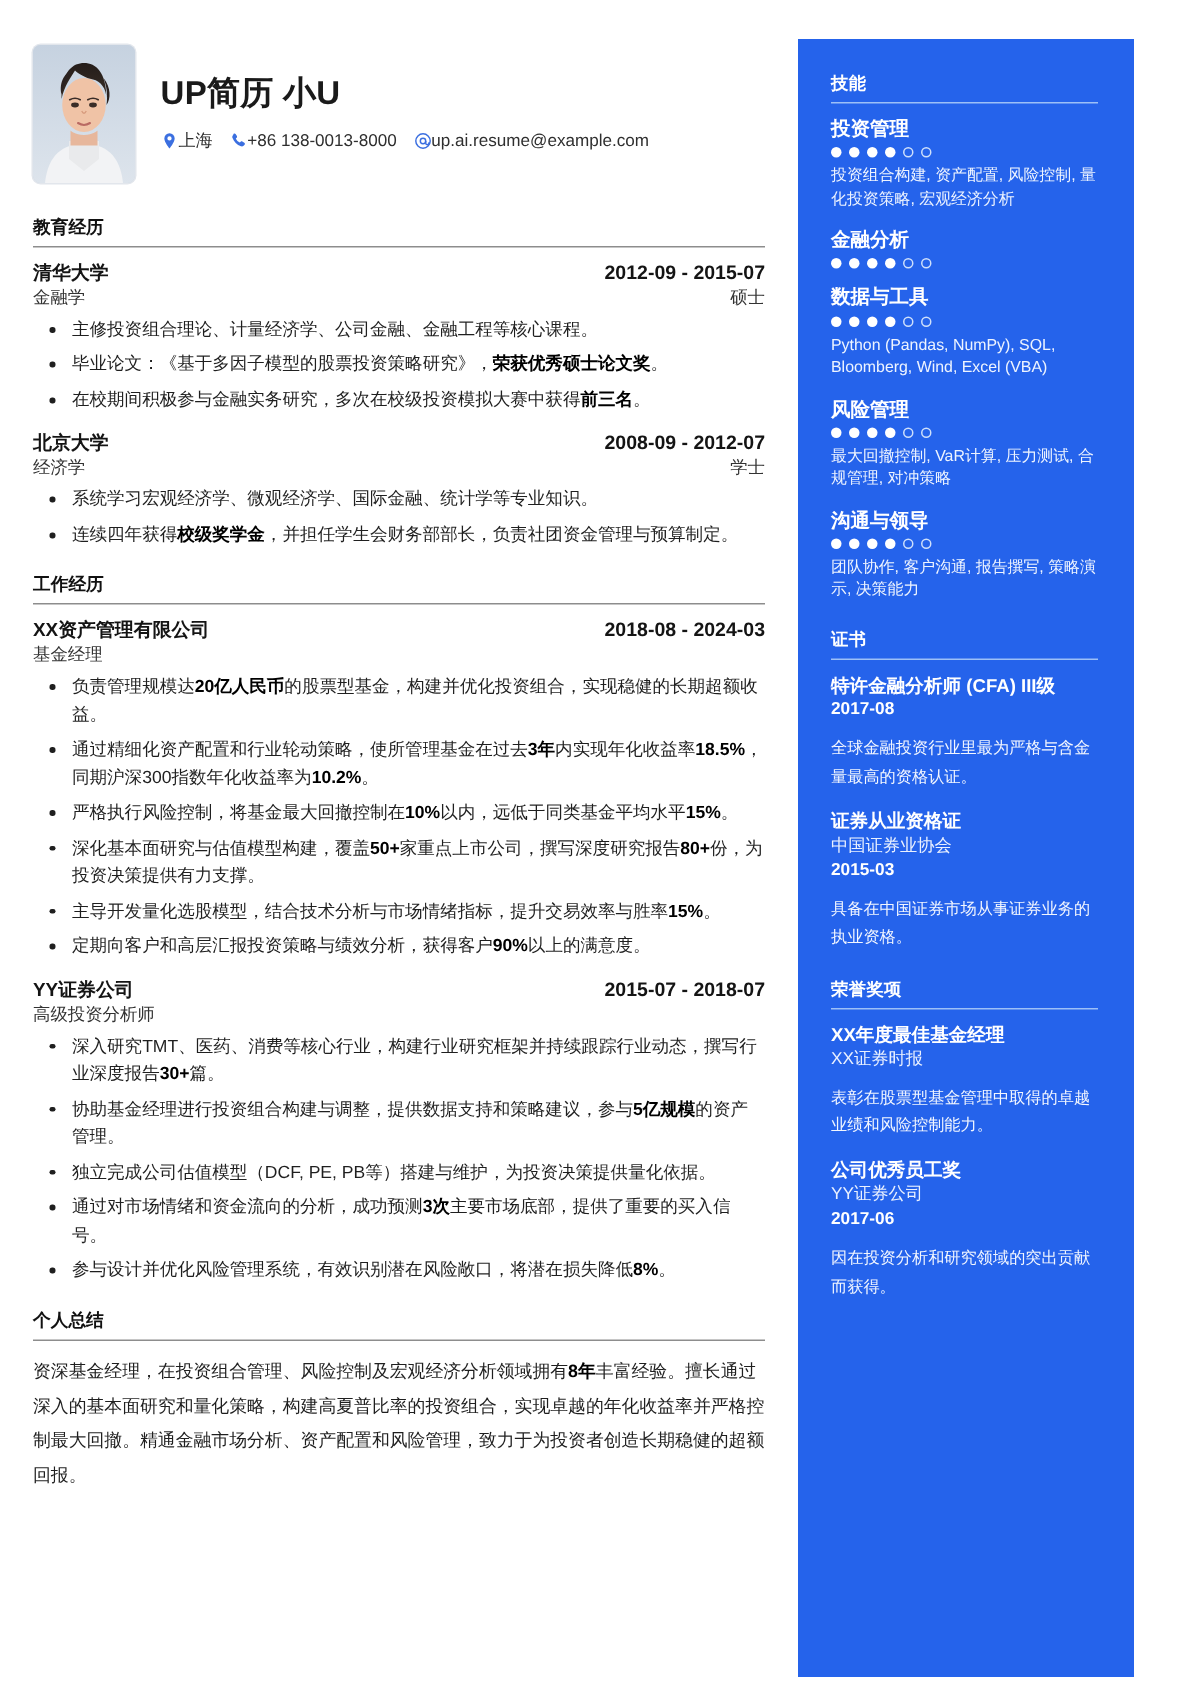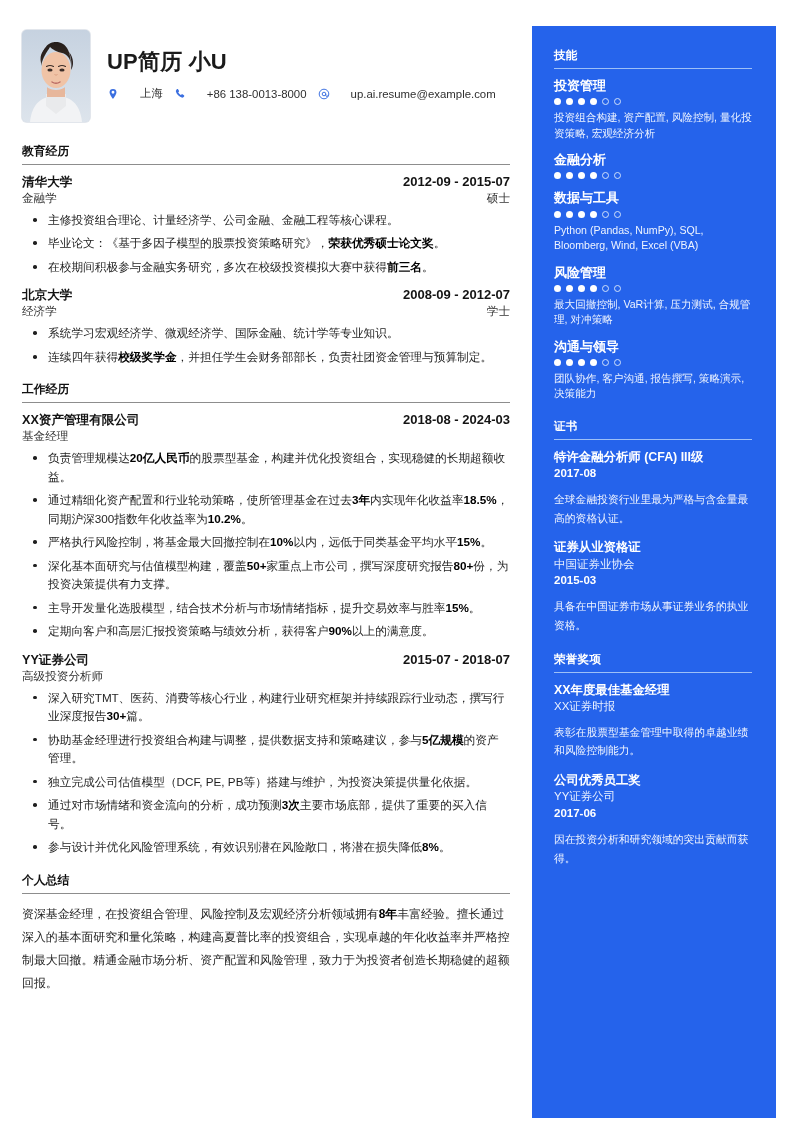--- a/index.html
+++ b/index.html
@@ -7,21 +7,21 @@
     width: 800px; height: 1130px;
     background: #ffffff;
     font-family: "Liberation Sans", "DejaVu Sans", sans-serif;
     -webkit-font-smoothing: antialiased;
   }
   .page { position: relative; width: 800px; height: 1130px; background:#fff; overflow:hidden; }
 
   
   .sidebar {
     position: absolute; left: 532px; top: 26px;
-    width: 244px; height: 1092px;
+    width: 224px; height: 1092px;
     background: #2563eb;
     color: #ffffff;
     padding: 22px 24px 20px 22px;
   }
   .sb-sec-title {
     font-size: 11.5px; font-weight: bold; color: #ffffff;
     letter-spacing: .3px; padding-bottom: 5px;
     border-bottom: 1.4px solid #9dc0f7;
     margin-bottom: 9px;
   }
@@ -46,21 +46,21 @@
   .header { display: flex; align-items: center; gap: 17px; margin-bottom: 22px; }
   .avatar {
     width: 68px; height: 92px; border-radius: 5px; overflow: hidden;
     flex: 0 0 auto; background: #cfd8e3; position: relative;
     box-shadow: 0 0 0 1px #e2e6ec;
   }
   .avatar svg { display:block; width:100%; height:100%; }
   .hdr-right { flex: 1 1 auto; padding-bottom: 4px; }
   .name { font-size: 22px; font-weight: bold; color: #1a1a1a; letter-spacing: .2px; margin-bottom: 9px; }
   .contacts { display: flex; align-items: center; gap: 6px; flex-wrap: wrap; font-size: 11.4px; color: #2f2f2f; }
-  .contact { display: inline-flex; align-items: center; gap: 21px; margin-right: 5px; }
+  .contact { display: inline-flex; align-items: center; gap: 0; margin-right: 5px; }
   .cicon { width: 12px; height: 12px; display:inline-block; color:#3b6fe0; }
   .cicon svg { display:block; width:12px; height:12px; }
 
   .sec-title {
     font-size: 11.8px; font-weight: bold; color: #111;
     padding-bottom: 4px; border-bottom: 1.2px solid #8d8d8d;
     margin-top: 16px; margin-bottom: 9px;
   }
   .sec-title.first { margin-top: 0; }
 

